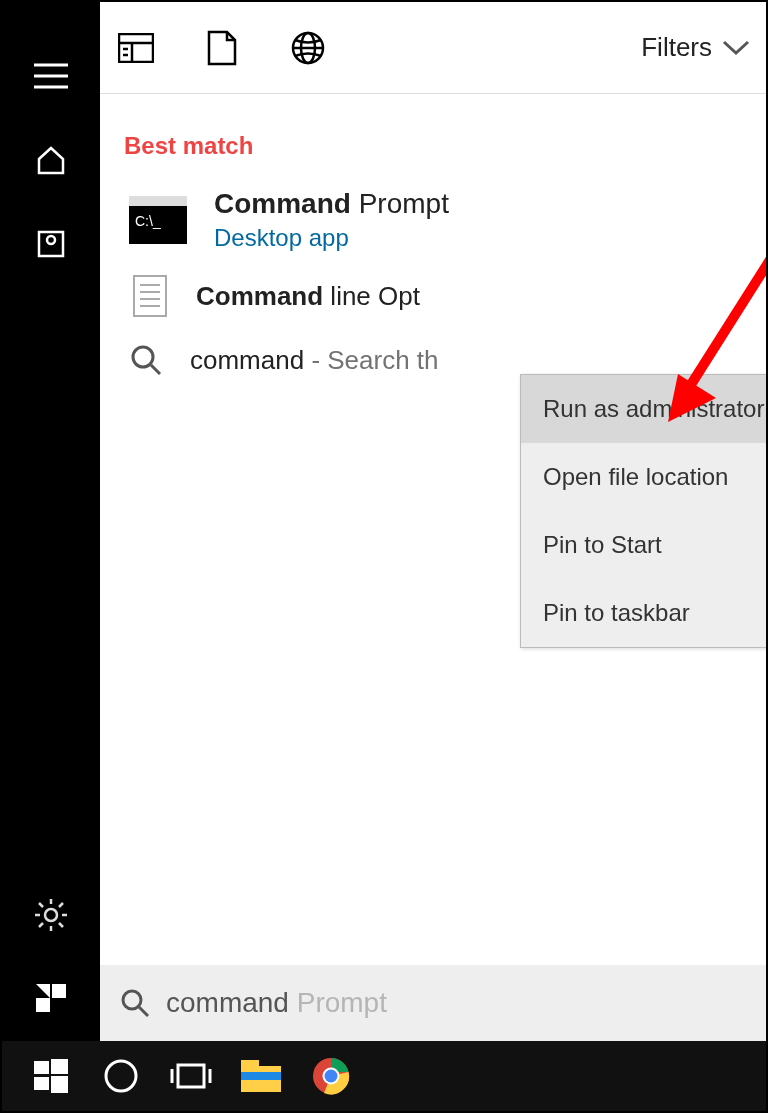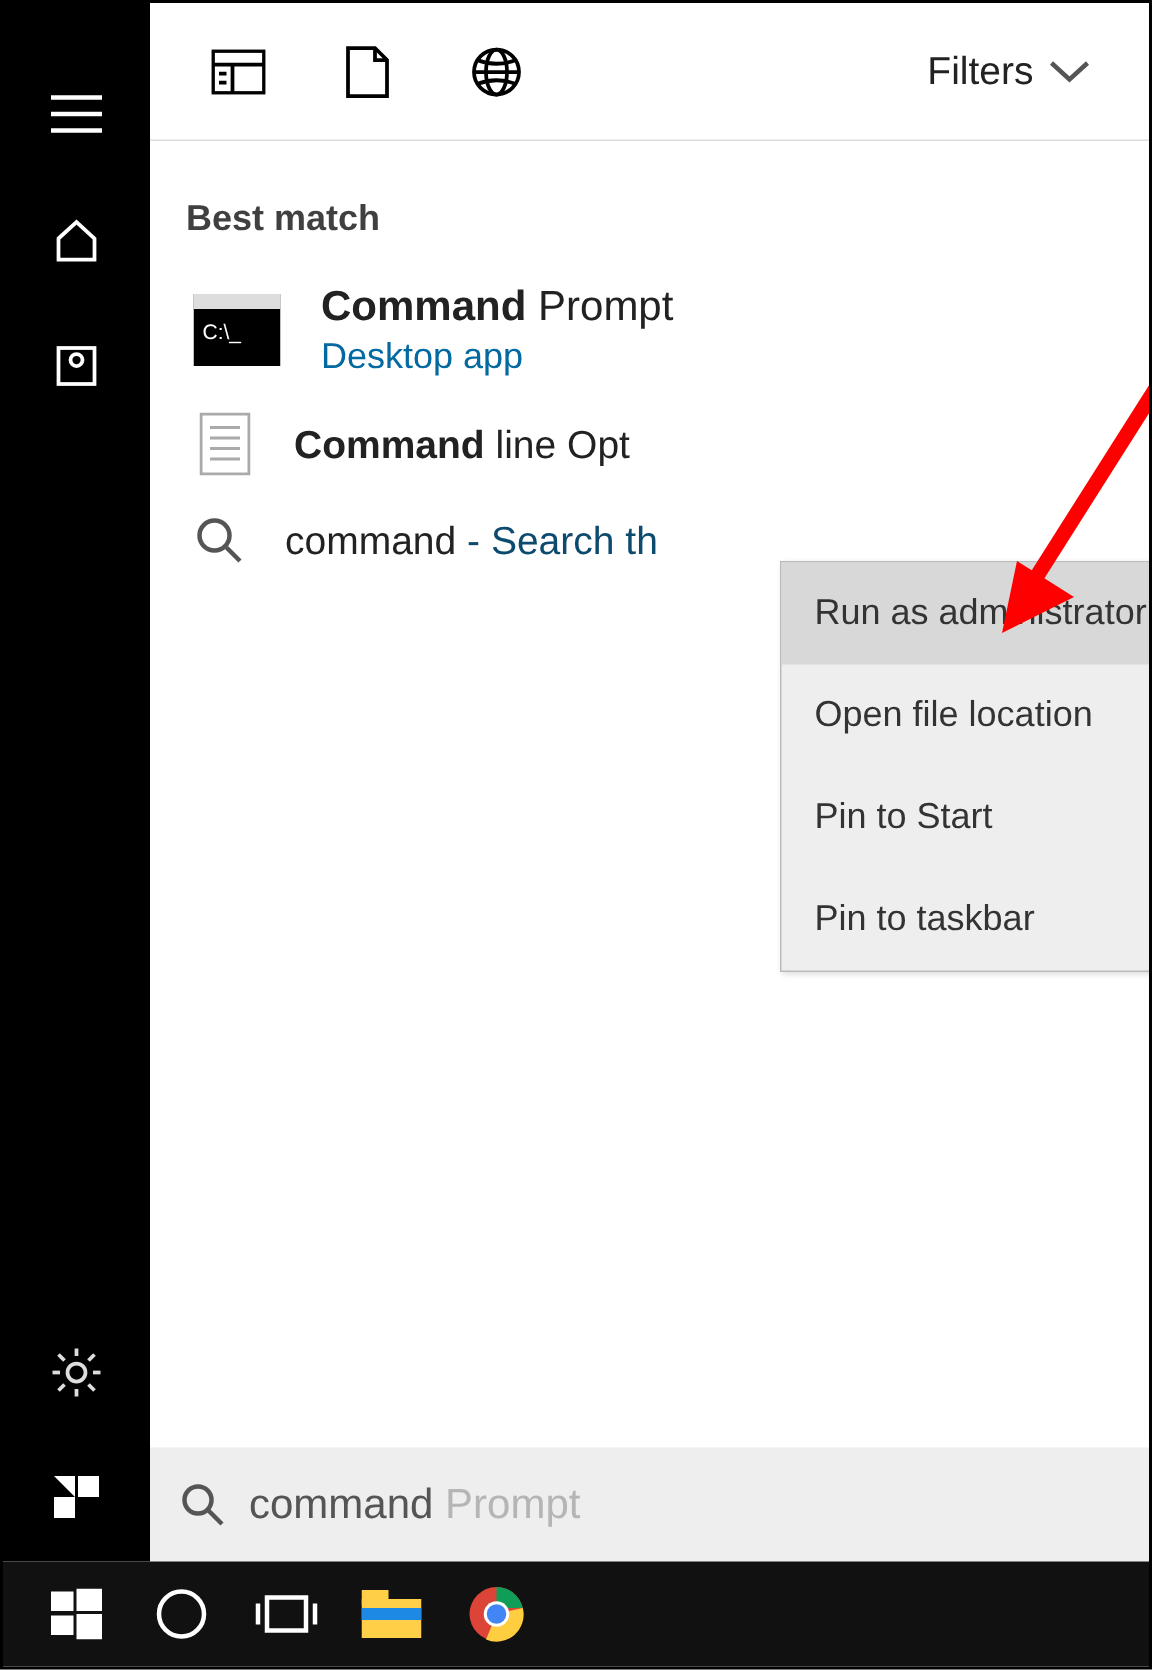--- a/index.html
+++ b/index.html
@@ -13,40 +13,40 @@
   .sidebar .sb-item { width: 40px; height: 40px; margin: 22px 0; display: flex; align-items: center; justify-content: center; cursor: pointer; }
   .sidebar .spacer { flex: 1; }
 
   .panel {
     position: absolute; left: 98px; right: 0; top: 0; bottom: 70px;
     background: #fff; display: flex; flex-direction: column;
   }
 
   .topbar {
     height: 92px; border-bottom: 1px solid #ddd; display: flex; align-items: center;
-    padding: 0 39px;
+    padding: 0 16px;
   }
   .topbar .tb-icon { width: 40px; height: 40px; display:flex; align-items:center; justify-content:center; margin-right: 46px; cursor:pointer; }
   .topbar .tb-spacer { flex:1; }
   .filters { display:flex; align-items:center; font-size: 26px; color:#222; cursor:pointer; }
   .filters .chev { margin-left: 10px; }
 
   .results { flex:1; padding: 24px 24px 0 24px; position: relative; overflow: hidden; }
-  .section-title { font-size: 24px; font-weight: 700; color:#404040; margin: 14px 0 18px 0; }
+  .section-title { font-size: 24px; font-weight: 700; color:#ef4444; margin: 14px 0 18px 0; }
 
   .result-row { display:flex; align-items:center; padding: 10px 0; cursor:pointer; }
   .result-icon { width: 68px; height: 58px; margin-right: 22px; display:flex; align-items:center; justify-content:center; flex-shrink:0; }
   .result-text { display:flex; flex-direction:column; }
   .result-title { font-size: 28px; color:#222; }
   .result-title .bold { font-weight:700; }
   .result-sub { font-size: 24px; color:#0369a1; margin-top:4px; }
 
   .doc-row .result-title { font-size: 26px; }
   .sugg-row .result-title { font-size: 26px; }
-  .sugg-hint { color:#0c4a6e; }
+  .sugg-hint { color:#737373; }
 
   .context-menu {
     position:absolute; top: 280px; left: 420px; width: 320px;
     background:#eee; border:1px solid #bbb; z-index: 50;
     box-shadow: 1px 1px 4px rgba(0,0,0,.15);
   }
   .context-menu .cm-item {
     padding: 20px 22px; font-size: 24px; color:#333; cursor:pointer;
   }
   .context-menu .cm-item.hover { background:#d8d8d8; }

